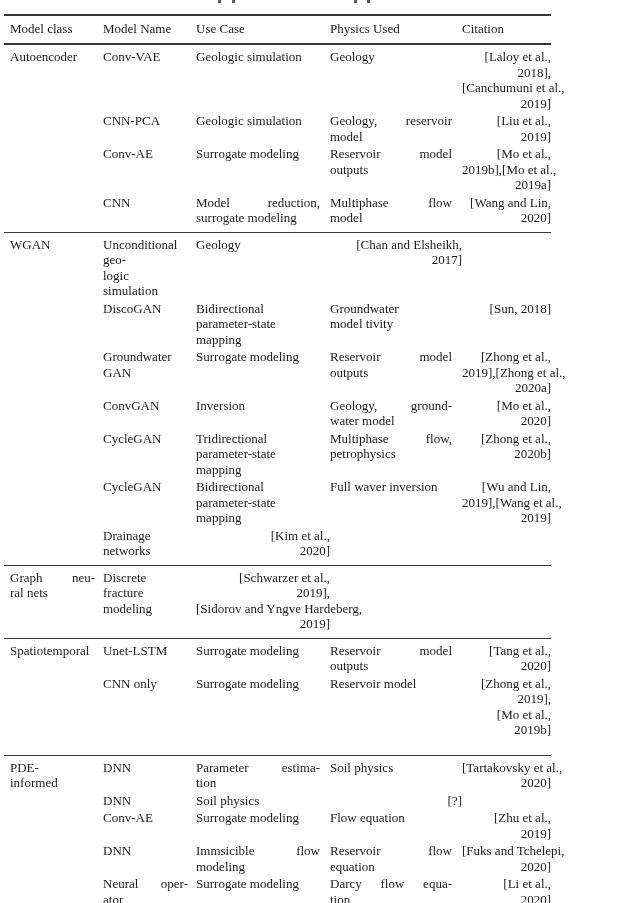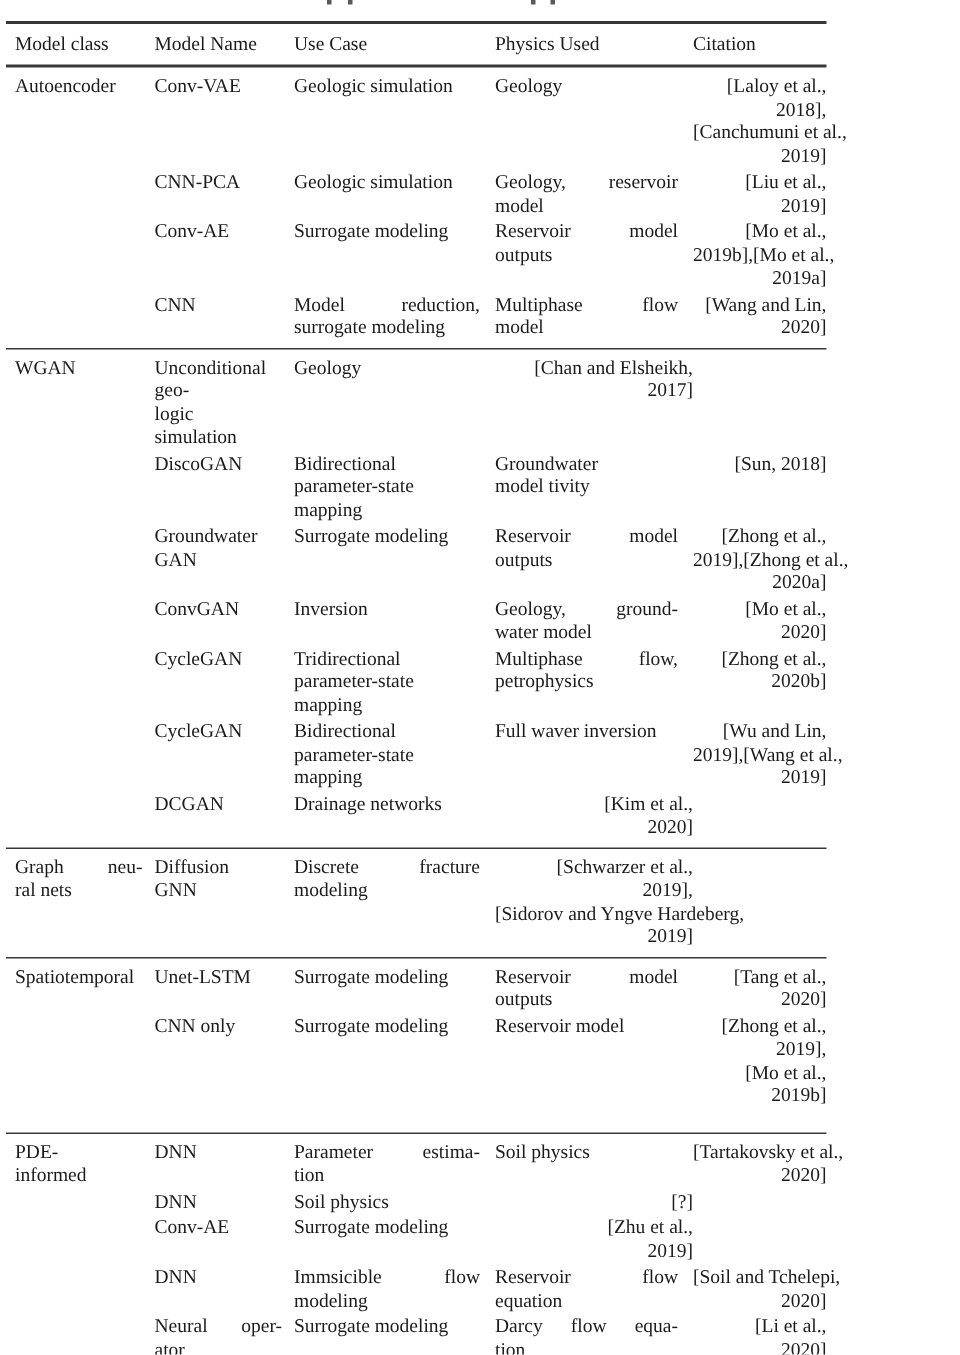--- a/index.html
+++ b/index.html
@@ -234,41 +234,34 @@
             <div class="line">Full waver inversion</div>
           </div>
           <div class="cell c4">
             <div class="line cl">[Wu and Lin,</div>
             <div class="line cl">2019],[Wang et al.,</div>
             <div class="line cl">2019]</div>
           </div>
         </div>
         <div class="row">
           <div class="cell c0"></div>
-          <div class="cell c1">
-            <div class="line">DCGAN</div>
-          </div>
           <div class="cell c2">
             <div class="line">Drainage networks</div>
           </div>
           <div class="cell c4">
             <div class="line cl">[Kim et al.,</div>
             <div class="line cl">2020]</div>
           </div>
         </div>
       </div>
       <div class="group">
         <div class="row">
           <div class="cell c0">
             <div class="line jl">Graph neu-</div>
             <div class="line">ral nets</div>
-          </div>
-          <div class="cell c1">
-            <div class="line jl">Diffusion</div>
-            <div class="line">GNN</div>
           </div>
           <div class="cell c2">
             <div class="line jl">Discrete fracture</div>
             <div class="line">modeling</div>
           </div>
           <div class="cell c4">
             <div class="line cl">[Schwarzer et al.,</div>
             <div class="line cl">2019],</div>
             <div class="line cl">[Sidorov and Yngve Hardeberg,</div>
             <div class="line cl">2019]</div>
@@ -348,40 +341,43 @@
           </div>
         </div>
         <div class="row">
           <div class="cell c0"></div>
           <div class="cell c1">
             <div class="line">Conv-AE</div>
           </div>
           <div class="cell c2">
             <div class="line">Surrogate modeling</div>
           </div>
+          <div class="cell c3">
+            <div class="line">Flow equation</div>
+          </div>
           <div class="cell c4">
             <div class="line cl">[Zhu et al.,</div>
             <div class="line cl">2019]</div>
           </div>
         </div>
         <div class="row">
           <div class="cell c0"></div>
           <div class="cell c1">
             <div class="line">DNN</div>
           </div>
           <div class="cell c2">
             <div class="line jl">Immsicible flow</div>
             <div class="line">modeling</div>
           </div>
           <div class="cell c3">
             <div class="line jl">Reservoir flow</div>
             <div class="line">equation</div>
           </div>
           <div class="cell c4">
-            <div class="line cl">[Soil and Tchelepi,</div>
+            <div class="line cl">[Fuks and Tchelepi,</div>
             <div class="line cl">2020]</div>
           </div>
         </div>
         <div class="row">
           <div class="cell c0"></div>
           <div class="cell c1">
             <div class="line jl">Neural oper-</div>
             <div class="line">ator</div>
           </div>
           <div class="cell c2">

